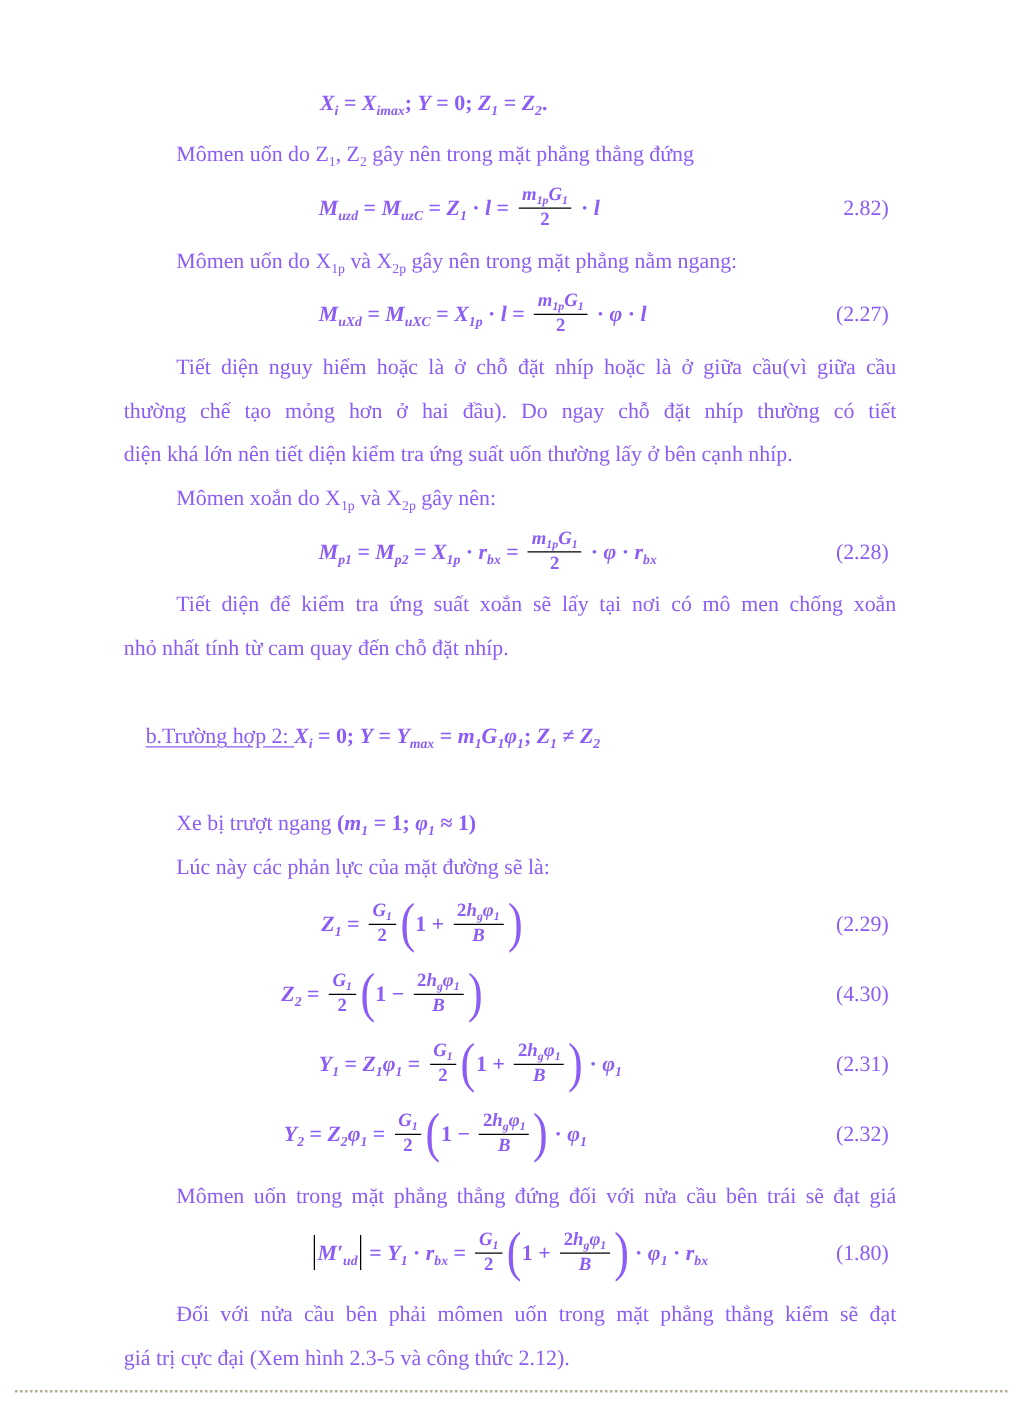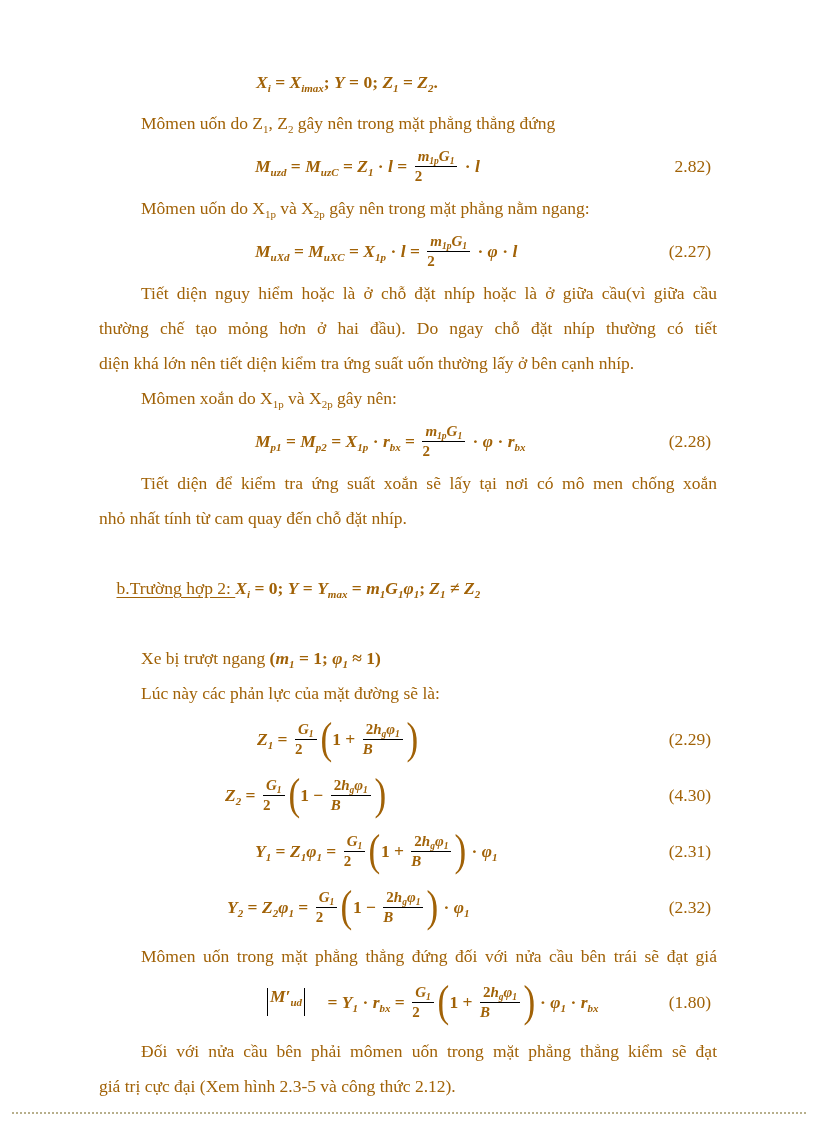--- a/index.html
+++ b/index.html
@@ -2,21 +2,21 @@
 <html><head>
 <meta charset="utf-8">
 <style>
   html,body{margin:0;padding:0;background:#ffffff;}
   .page{
     position:relative;
     width:816px;height:1123px;
     box-sizing:border-box;
     padding:70px 99px 0 99px;
     font-family:"Liberation Serif",serif;
-    color:#a16207;font-size:17.5px;
+    color:#8b5cf6;font-size:17.5px;
     overflow:hidden;background:#fff;border-radius:11px;
   }
   .line{line-height:35px;}
   .jline{text-align:justify;text-align-last:justify;}
   .ind{text-indent:42px;}
   .tsub{font-size:11px;vertical-align:-4px;line-height:0;}
   .u{text-decoration:underline;text-underline-offset:3px;}
 
   
   .eqrow{display:flex;align-items:center;height:50px;}
@@ -24,28 +24,28 @@
   .mline{display:flex;align-items:center;height:24px;}
   .formula{display:inline-flex;align-items:center;font-weight:bold;font-style:italic;white-space:pre;}
   .formula.inline{display:inline;}
   .eqlabel{margin-left:auto;margin-right:6px;font-weight:normal;font-style:normal;font-size:17.5px;}
 
   
   .mrun{white-space:pre;}
   .mv{font-style:italic;}
   .mr{font-style:normal;}
   .msb{font-size:11px;font-style:italic;vertical-align:-4px;line-height:0;}
-  .mfrac{display:inline-flex;flex-direction:column;margin:0 3px;font-size:15px;line-height:1.12;}
+  .mfrac{display:inline-flex;flex-direction:column;align-items:center;margin:0 3px;font-size:15px;line-height:1.12;}
   .mfrac .fn{border-bottom:1.8px solid #000;padding:0 3px 1px 3px;}
   .mfrac .fd{padding-top:1px;}
   .mfrac .msb{font-size:9.5px;vertical-align:-3px;}
   .mgroup{display:inline-flex;align-items:center;}
   .gin{display:inline-flex;align-items:center;}
   .bp{display:inline-block;font-style:normal;font-weight:400;font-size:44px;line-height:0.55;transform:scaleX(0.8);margin:0 -1px;}
-  .mabs{display:inline-flex;align-items:flex-start;align-self:stretch;margin:2px 16px;}
+  .mabs{display:inline-flex;align-items:center;align-self:stretch;margin:2px 0;}
   .bar{align-self:stretch;border-left:1.8px solid #000;margin:2px 2px;}
 
   .bhead{white-space:pre-wrap;}
   .mt12{margin-top:12px;}
   .mt4{margin-top:4px;}
   .footer-dots{position:absolute;left:12px;right:10px;top:1112px;border-top:2px dotted #b7af8c;}
 </style>
 </head>
 <body>
 

